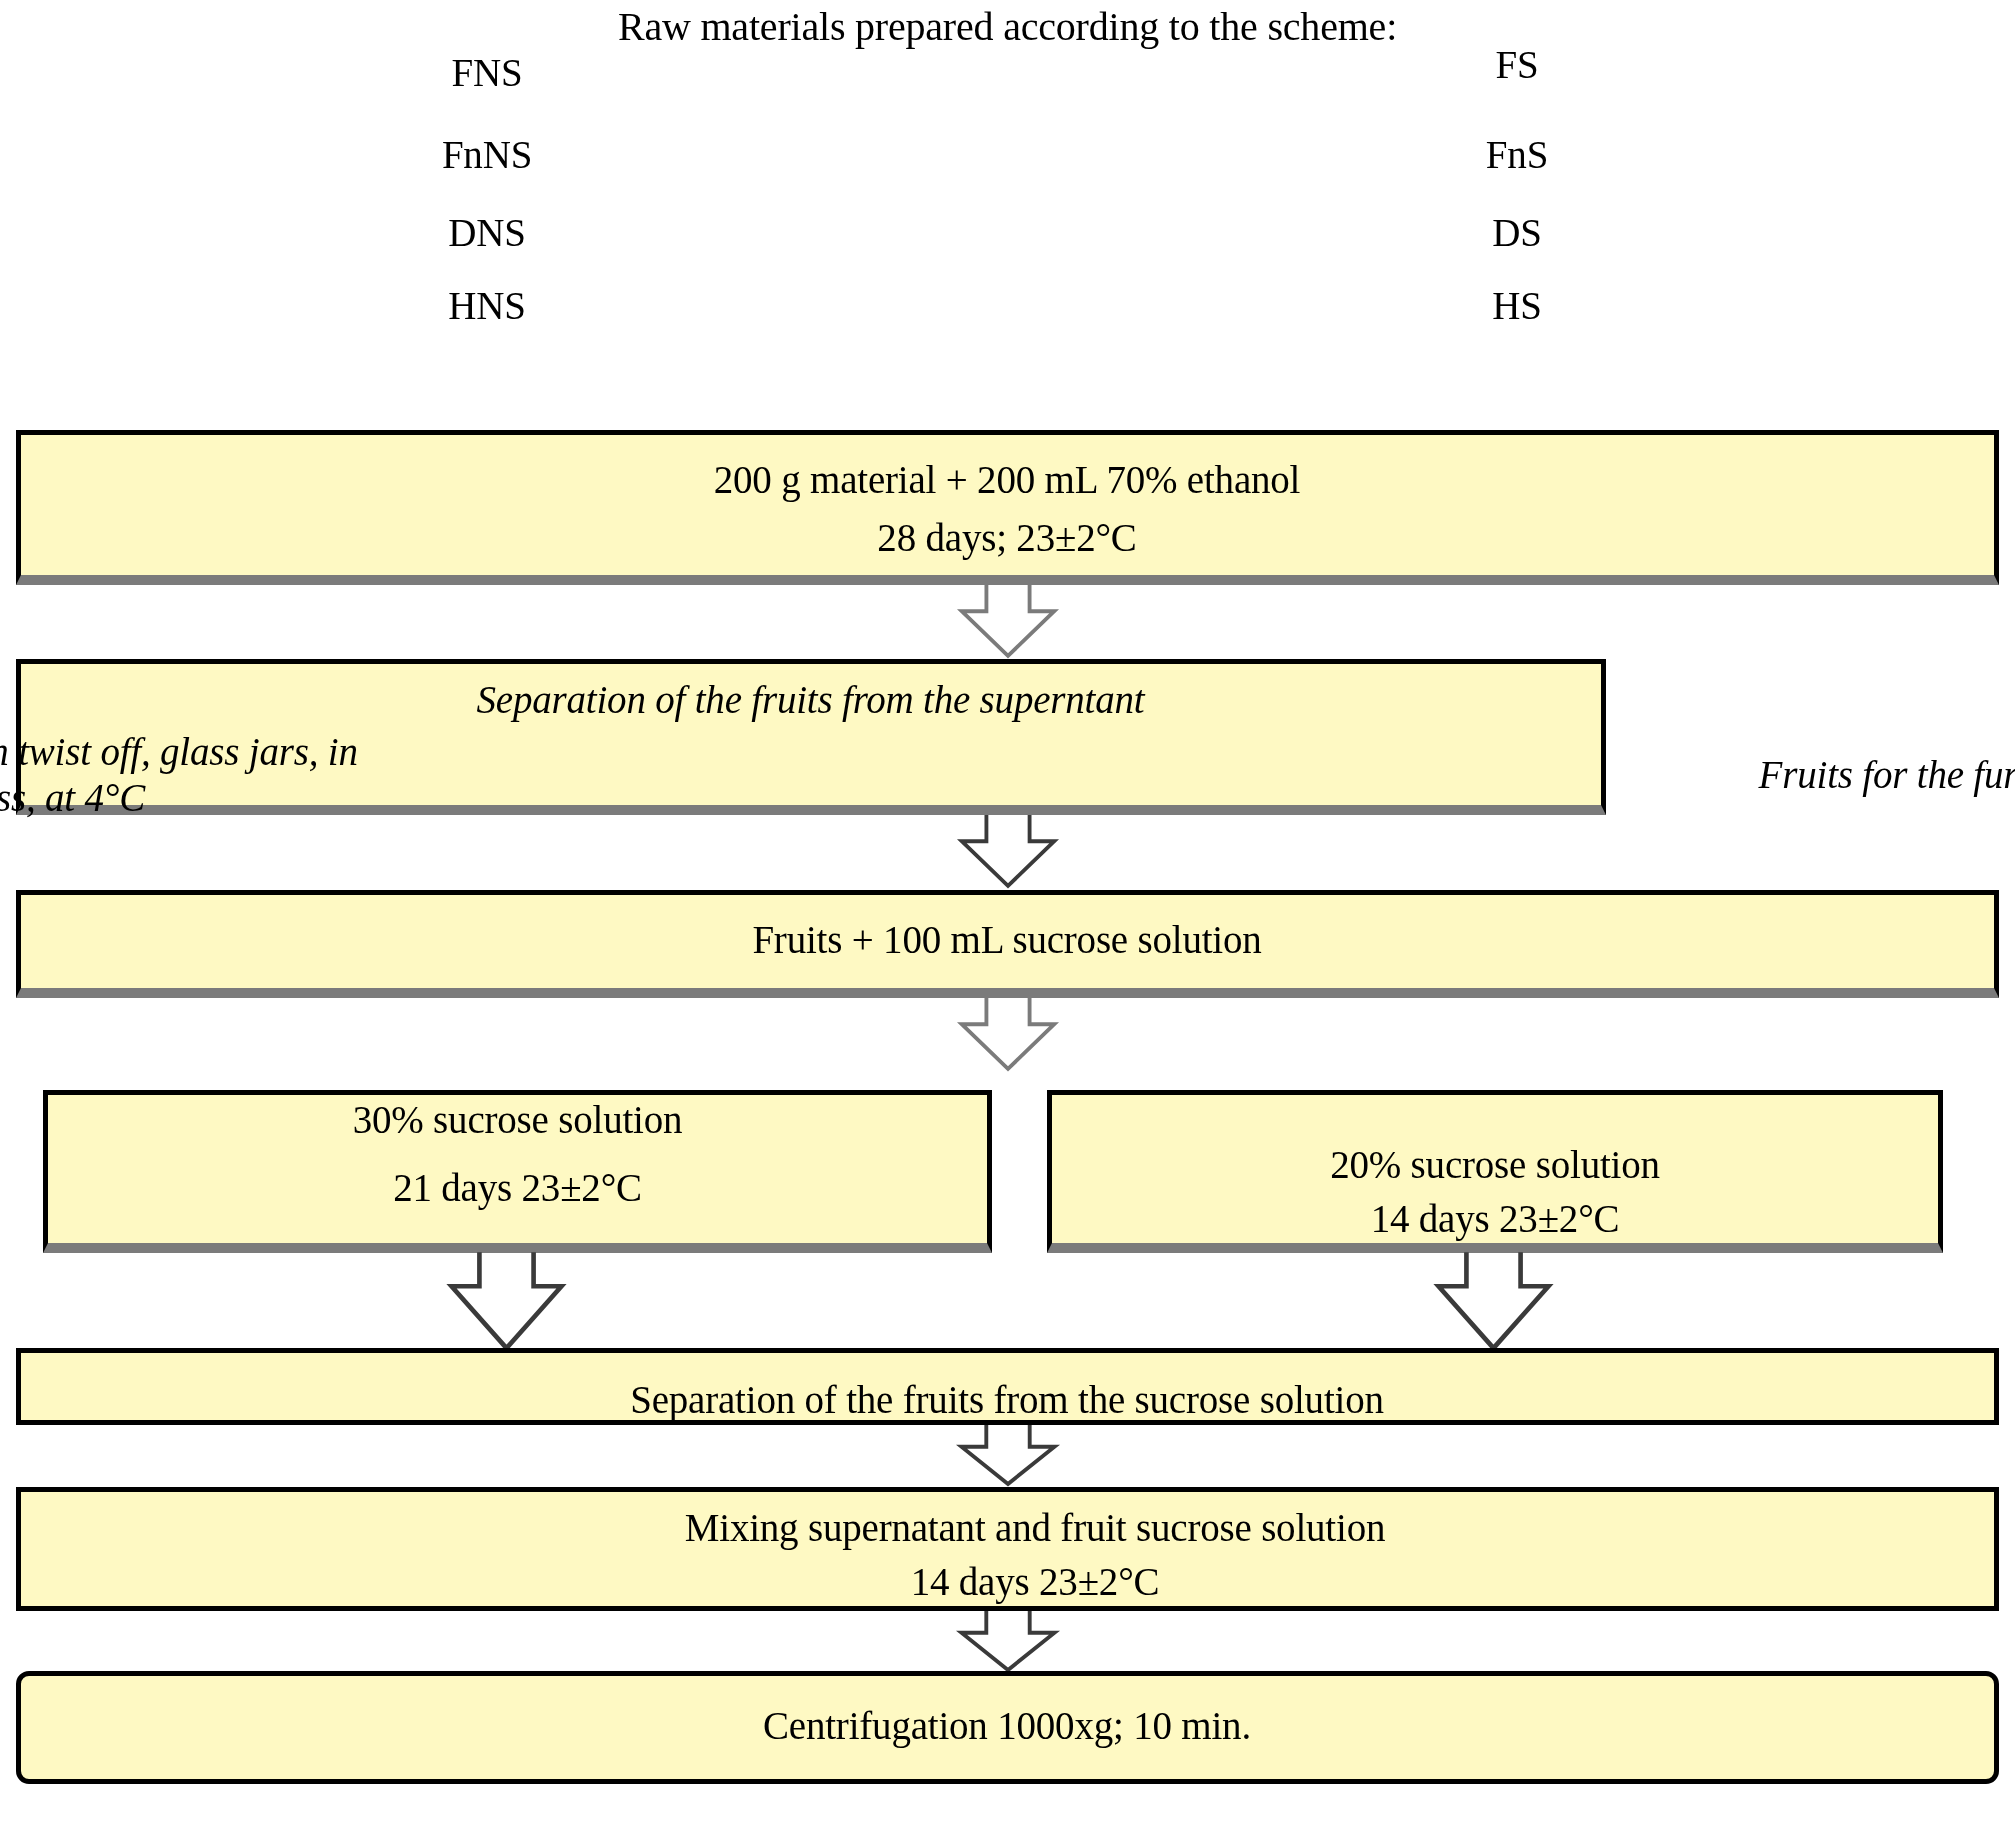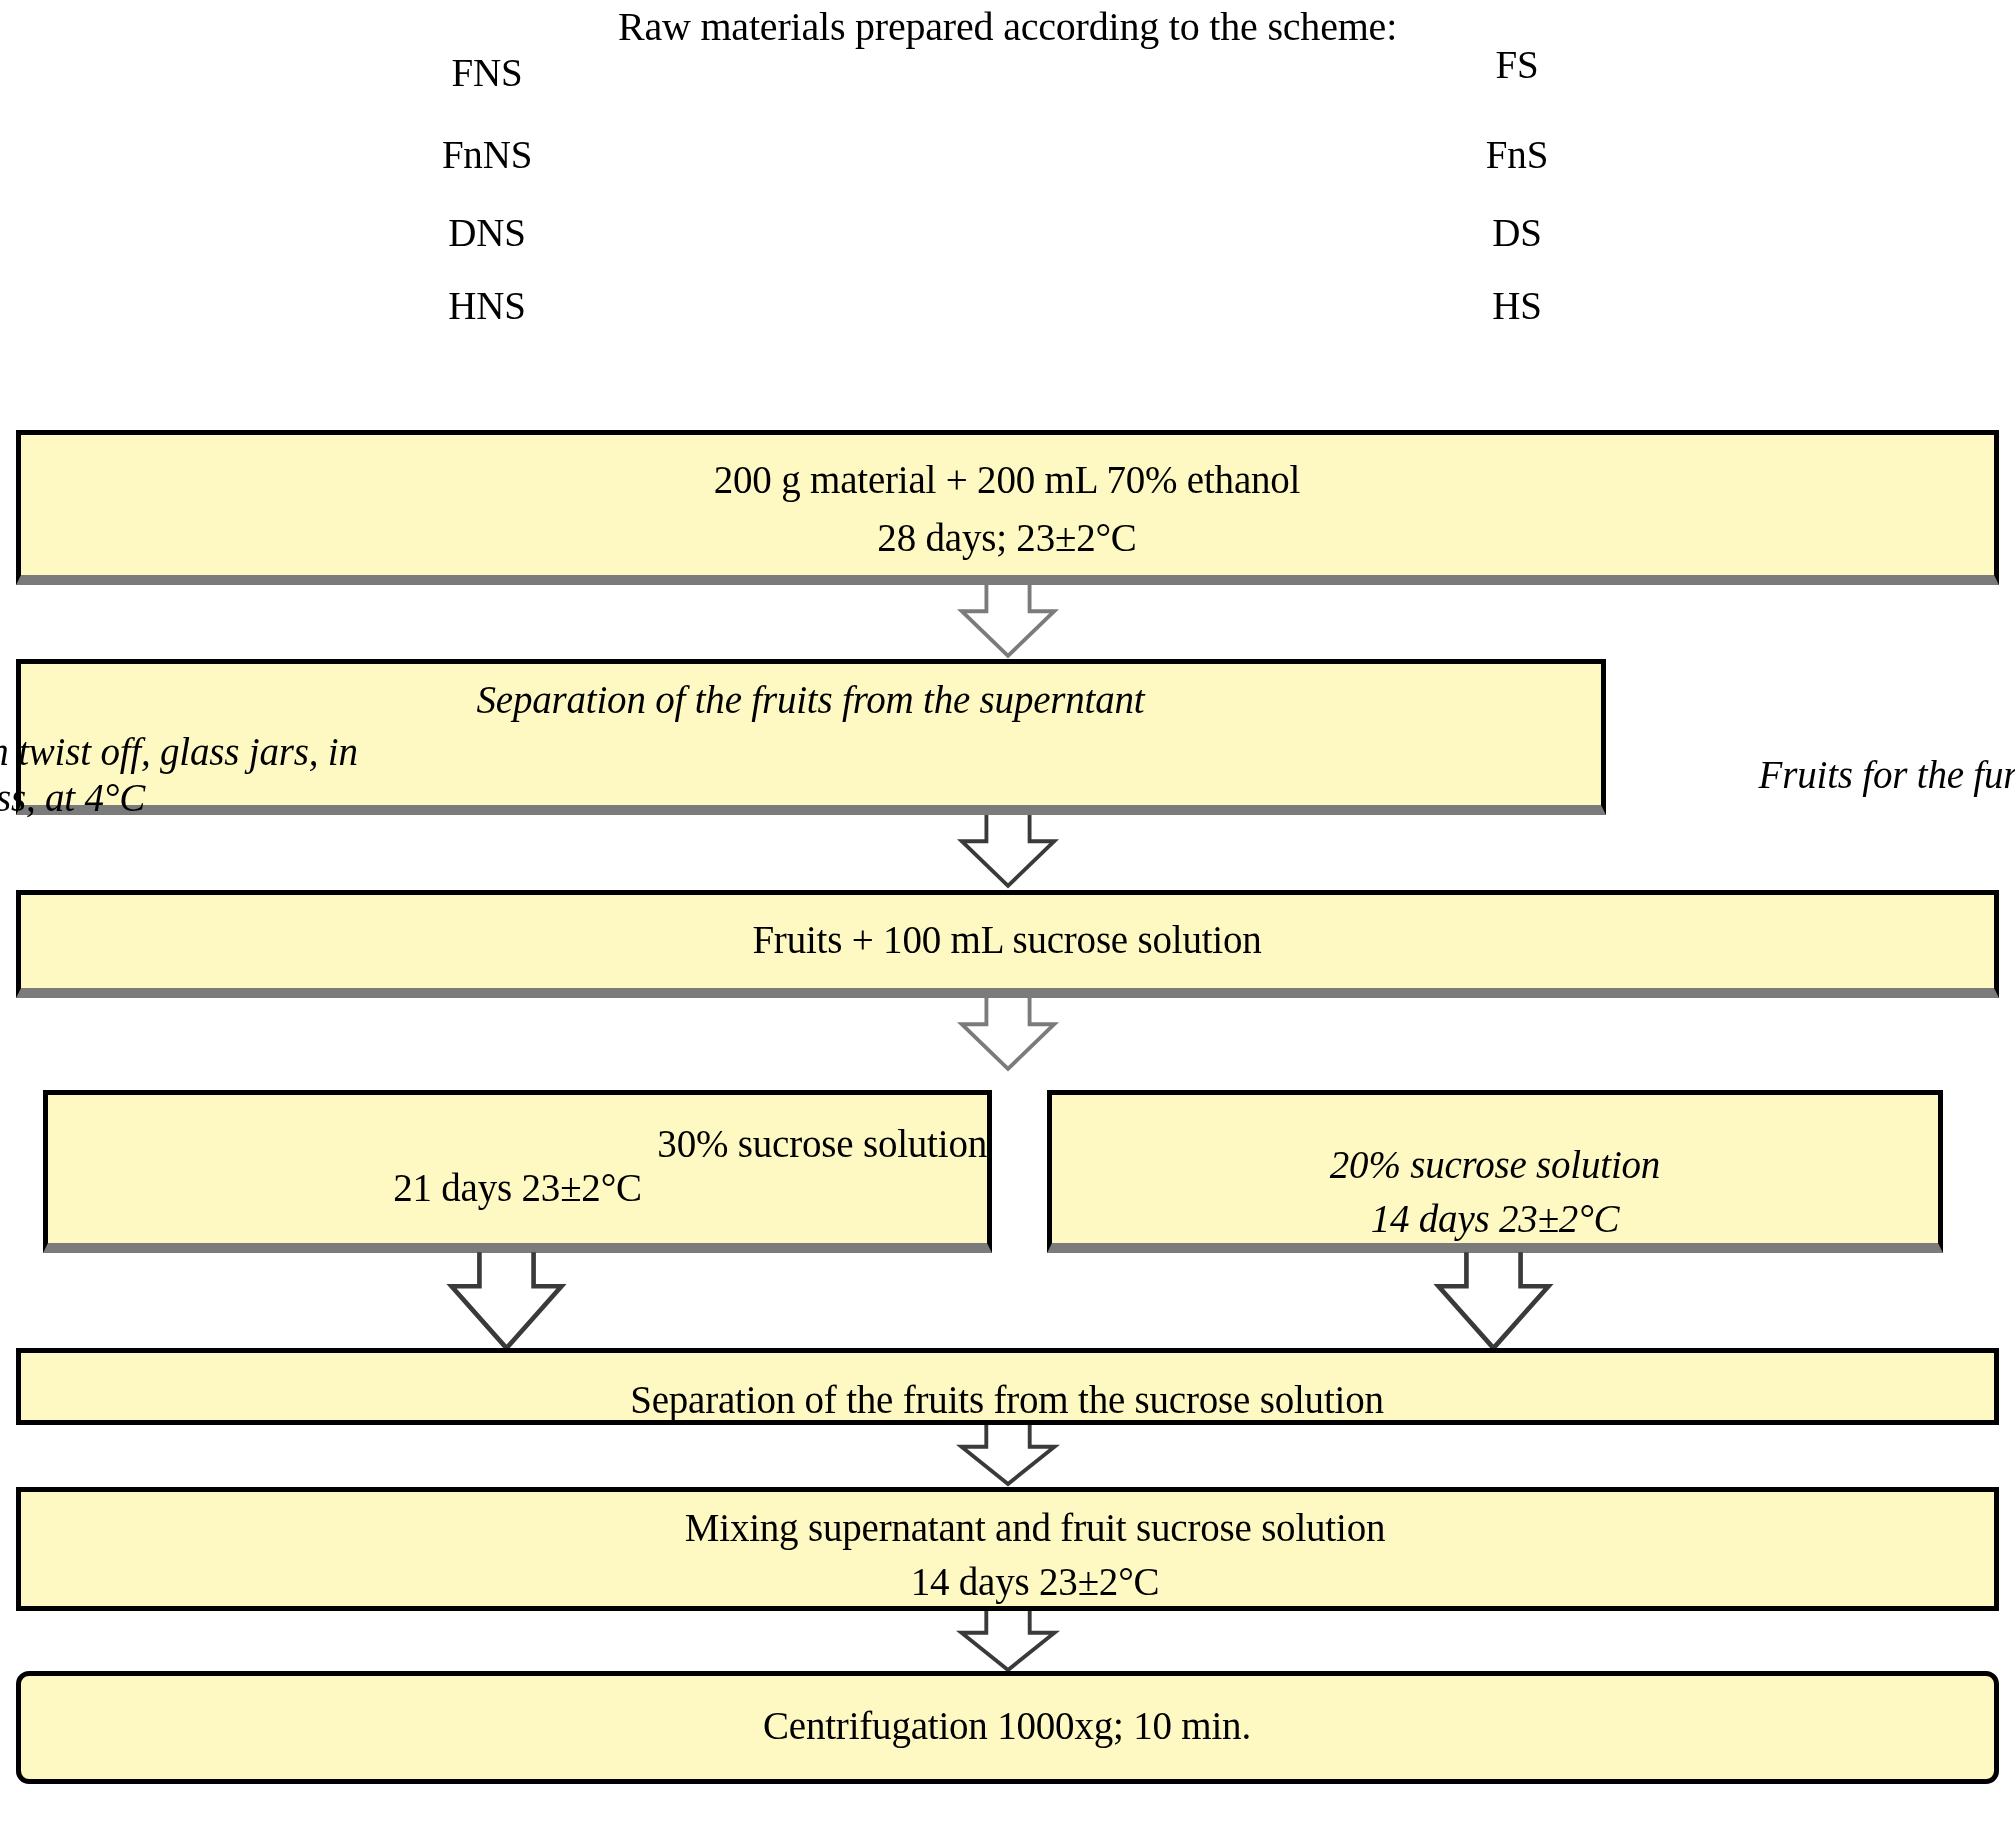--- a/index.html
+++ b/index.html
@@ -114,25 +114,25 @@
     <div class="box-text" style="top:23px;">Fruits + 100 mL sucrose solution</div>
   </div>
 
   <div class="arrow" style="left:946px; top:998px;">
     <svg width="124" height="74" viewBox="0 0 160 96">
       <path d="M52 0 L52 34 L20 34 L80 92 L140 34 L108 34 L108 0" fill="none" stroke="#7b7b7b" stroke-width="5"></path>
     </svg>
   </div>
 
   <div class="box shadowed" style="left:43px; top:1090px; width:949px; height:163px;">
-    <div class="box-text" style="top:27px;text-align:right;">30% sucrose solution</div>
+    <div class="box-text" style="top:3px;">30% sucrose solution</div>
     <div class="box-text" style="top:71px;">21 days 23±2°C</div>
   </div>
 
-  <div class="box shadowed" style="left:1047px; top:1090px; width:896px; height:163px;font-style:italic;">
+  <div class="box shadowed" style="left:1047px; top:1090px; width:896px; height:163px;">
     <div class="box-text" style="top:48px;">20% sucrose solution</div>
     <div class="box-text" style="top:102px;">14 days 23±2°C</div>
   </div>
 
   <div class="arrow" style="left:433px; top:1252px;">
     <svg width="147" height="101" viewBox="0 0 190 130">
       <path d="M60 0 L60 44 L24 44 L95 124 L166 44 L130 44 L130 0" fill="none" stroke="#3a3a3a" stroke-width="6"></path>
     </svg>
   </div>
 

